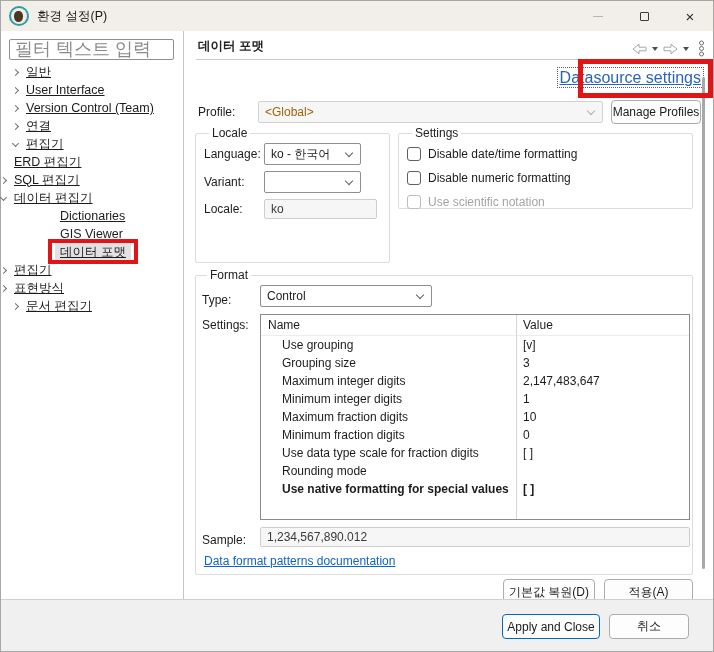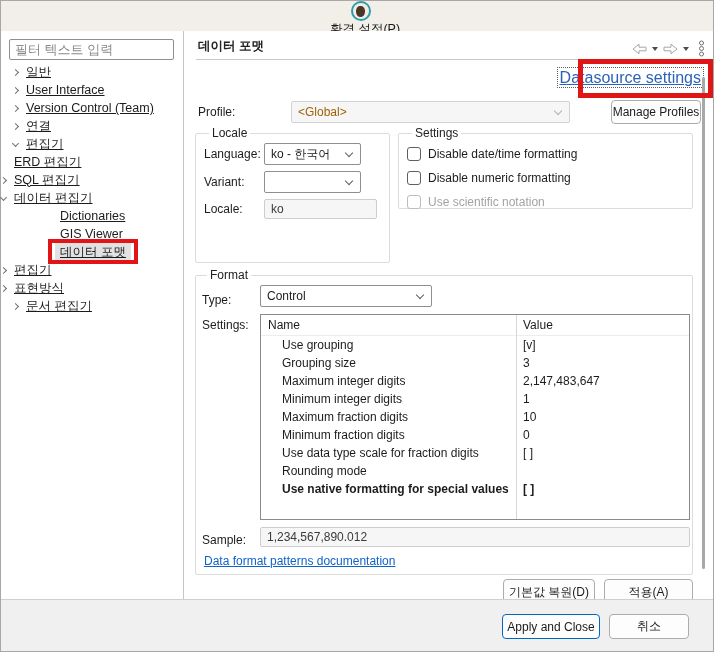--- a/index.html
+++ b/index.html
@@ -5,37 +5,37 @@
   * { box-sizing: border-box; margin: 0; padding: 0; }
   html,body { width: 714px; height: 652px; }
   body {
     font-family: "Liberation Sans", "DejaVu Sans", sans-serif;
     font-size: 12px; color: #1c1c1c; background: #fff; position: relative; overflow: hidden;
   }
   .window { position: absolute; inset: 0; border: 1px solid #a7a7a7; background: #fff; }
 
   
   .titlebar { position: absolute; top:0; left:0; right:0; height:30px; background:#f1efe8;
-    display:flex; align-items:center; padding-left:8px;flex-direction:column; }
+    display:flex; align-items:center; padding-left:8px; }
   .app-icon { width:20px; height:20px; border-radius:50%; background:#2e9bab; position:relative; flex:none; }
   .app-icon::before { content:""; position:absolute; inset:2px; border-radius:50%; background:#f3eee2; }
   .app-icon::after { content:""; position:absolute; left:5px; top:5px; width:9px; height:11px;
     border-radius:45% 45% 50% 50%; background:#4a3526; }
   .win-title { margin-left:8px; font-size:12.5px; color:#191919; }
   .win-controls { margin-left:auto; display:flex; height:100%; }
   .wc { width:46px; height:100%; display:flex; align-items:center; justify-content:center; cursor:default; }
   .wc-min-glyph { width:10px; height:1px; background:#b9b6ae; }
   .wc-max-glyph { width:9px; height:9px; border:1px solid #3a3a3a; border-radius:1px; }
   .wc-close-glyph { font-size:15px; color:#2a2a2a; line-height:1; }
 
   
   .main { position:absolute; top:30px; left:0; right:0; height:570px; display:flex; background:#fff; }
   .sidebar { width:183px; flex:none; border-right:1px solid #c6c6c6; position:relative; }
   .filter-input { position:absolute; left:8px; top:8px; width:165px; height:21px;
-    border:1px solid #8f8f8f; border-radius:2px; padding:0 5px; font-size:13px; outline:none;
+    border:1px solid #8f8f8f; border-radius:2px; padding:0 5px; font-size:18px; outline:none;
     font-family:inherit; }
   .filter-input::placeholder { color:#8a8a8a; }
   .tree { position:absolute; top:32px; left:0; right:0; }
   .trow { height:18px; display:flex; align-items:center; gap:8px; font-size:12.5px; cursor:default;text-decoration:underline; }
   .trow.lvl0 { padding-left:12px; }
   .trow.lvl1 { }
   .trow.lvl2 { padding-left:59px; }
   .tchev { width:5px; height:5px; border-right:1.4px solid #6f6f6f; border-bottom:1.4px solid #6f6f6f;
     flex:none; display:inline-block; }
   .tchev.col { transform:rotate(-45deg); }
@@ -48,21 +48,21 @@
   .page-title { position:absolute; left:14px; top:7px; font-weight:bold; font-size:12.5px; color:#222; }
   .nav-icons { position:absolute; right:8px; top:9px; display:flex; align-items:center; gap:5px; }
   .caret-dn { width:0; height:0; border-left:3.5px solid transparent; border-right:3.5px solid transparent;
     border-top:4px solid #4d4d4d; }
   .hsep { position:absolute; top:28px; left:12px; right:0; border-top:1px solid #c9c9c9; }
 
   .ds-row { position:absolute; top:38px; right:10px; }
   .ds-link { color:#2a63bb; text-decoration:underline; outline:1px dotted #5b5b5b; padding:1px 2px;
     cursor:pointer; font-size:16px; }
 
-  .profile-row { position:absolute; top:69px; left:14px; right:12px; display:flex; align-items:center;gap:33px; }
+  .profile-row { position:absolute; top:69px; left:14px; right:12px; display:flex; align-items:center; }
   .profile-label { width:60px; flex:none; }
   .combo { height:22px; border:1px solid #8f8f8f; border-radius:2px; background:#fff;
     display:flex; align-items:center; padding:0 6px; position:relative; cursor:default; }
   .combo .cchev { position:absolute; right:8px; top:8px; width:6px; height:6px;
     border-right:1.3px solid #5f5f5f; border-bottom:1.3px solid #5f5f5f; transform:rotate(45deg); margin-top:-2px; }
   .combo.disabled { background:#f6f6f6; border-color:#d2d2d2; color:#a16207; }
   .combo.disabled .cchev { border-color:#b0b0b0; }
   .profile-combo { flex:1; margin-right:8px; }
   .btn { background:#fdfdfd; border:1px solid #acacac; border-radius:4px; font-family:inherit;
     font-size:12px; color:#1c1c1c; cursor:pointer; }

